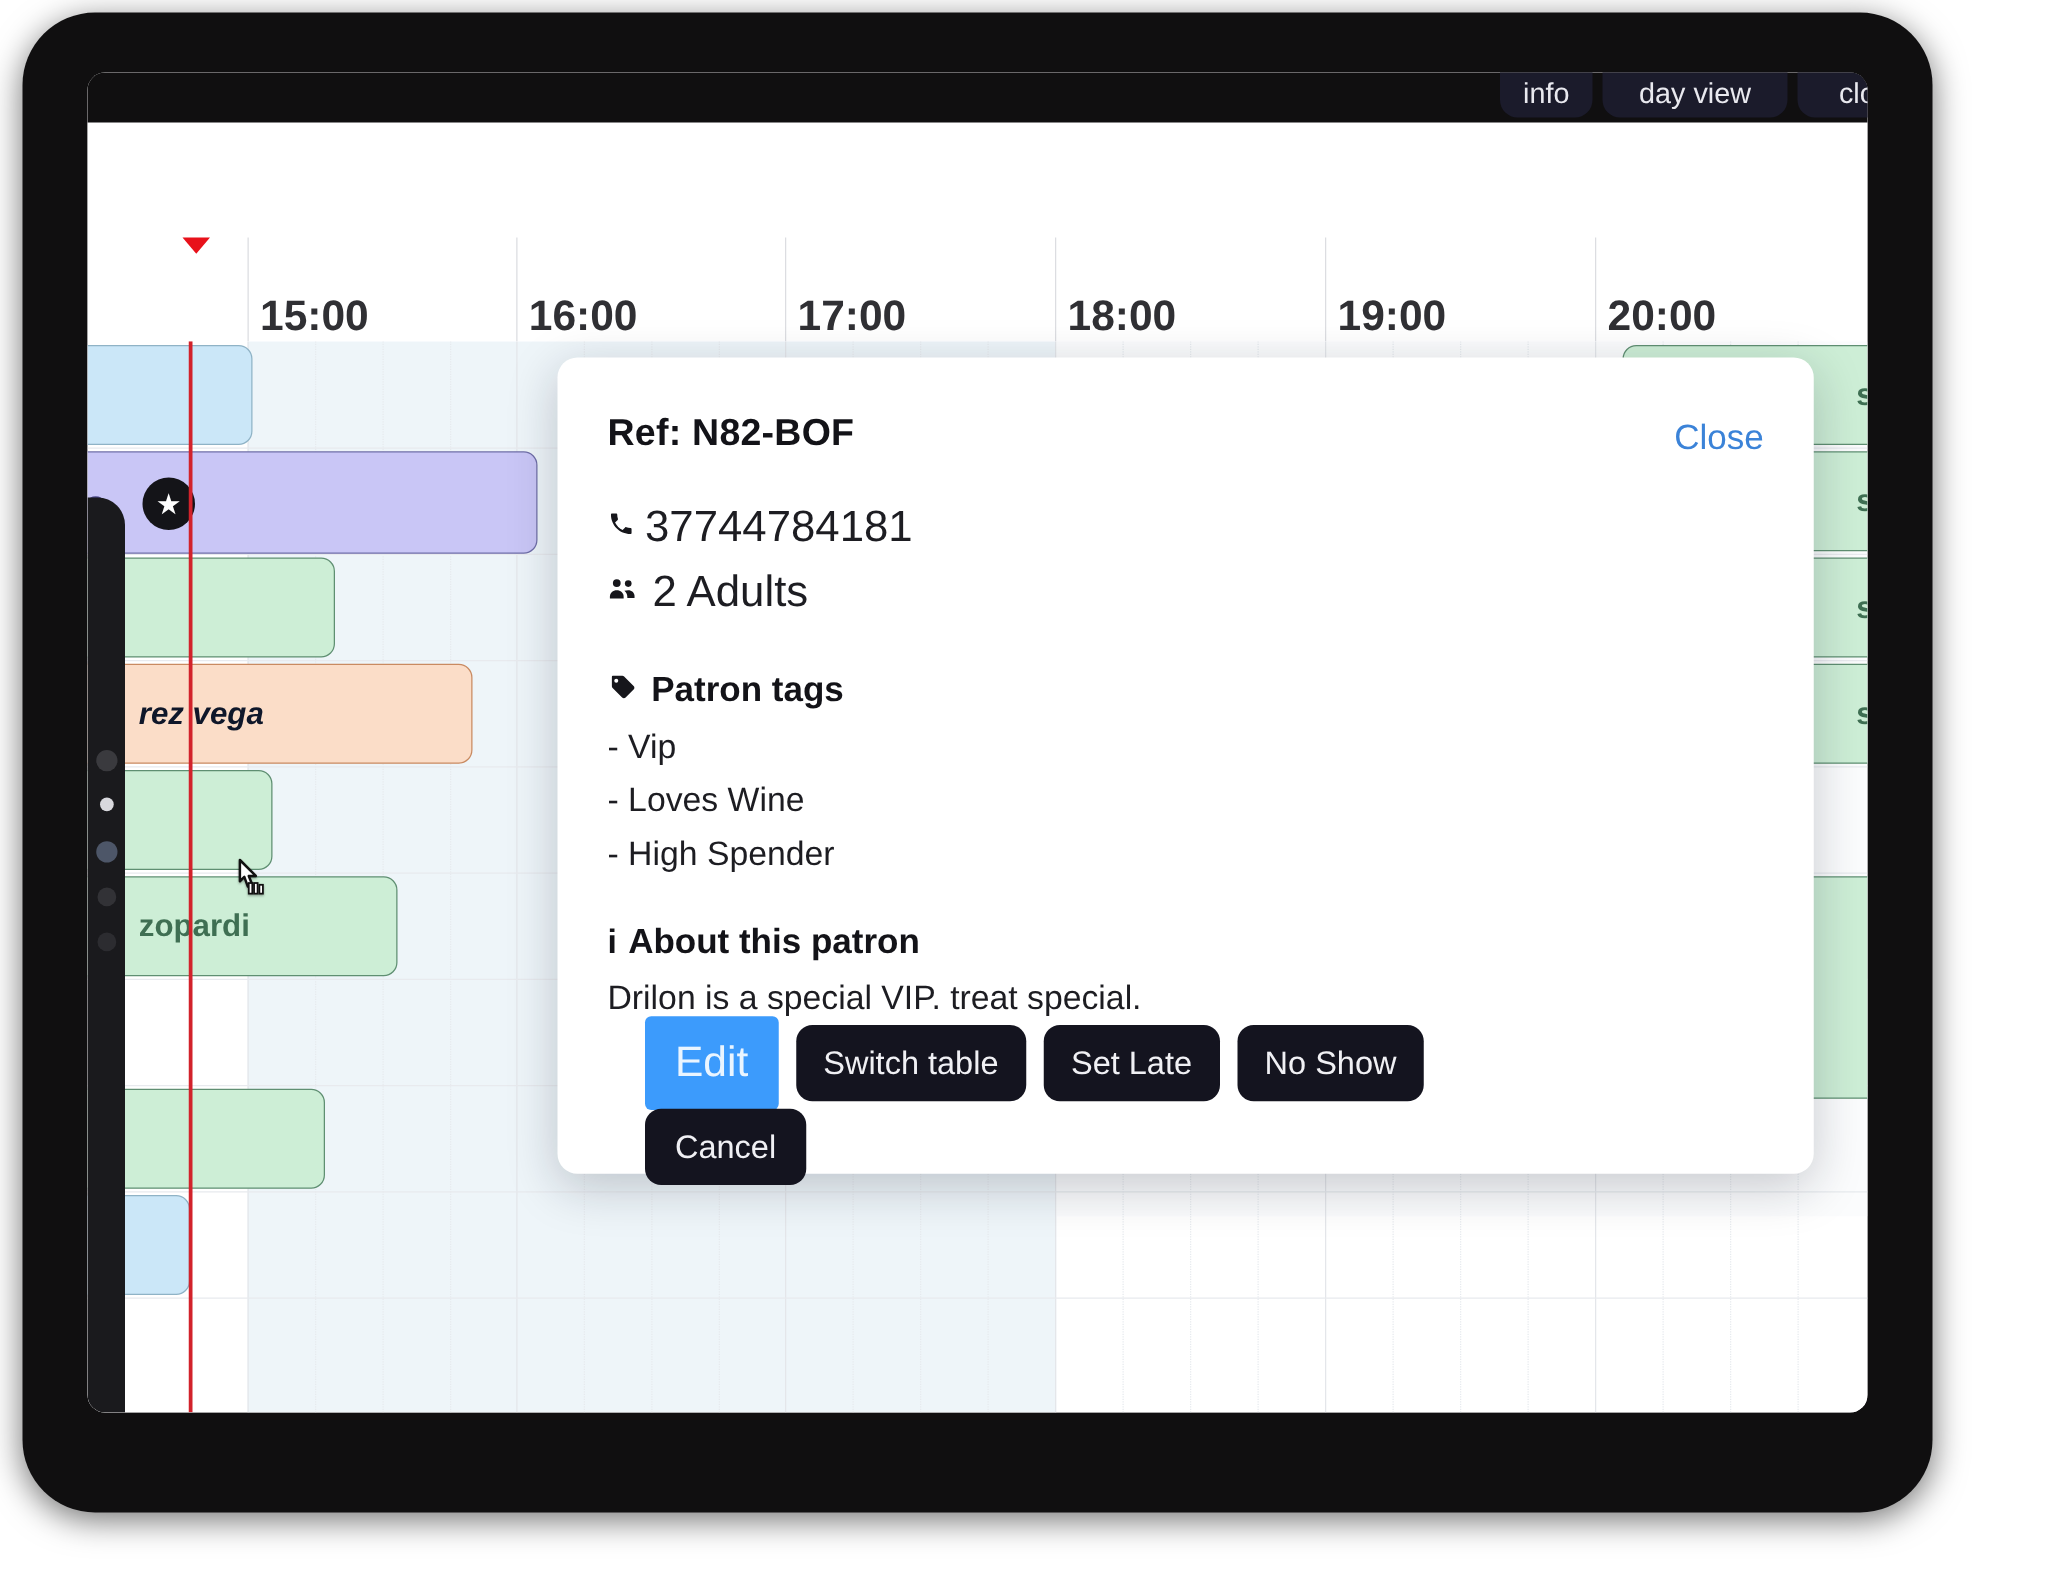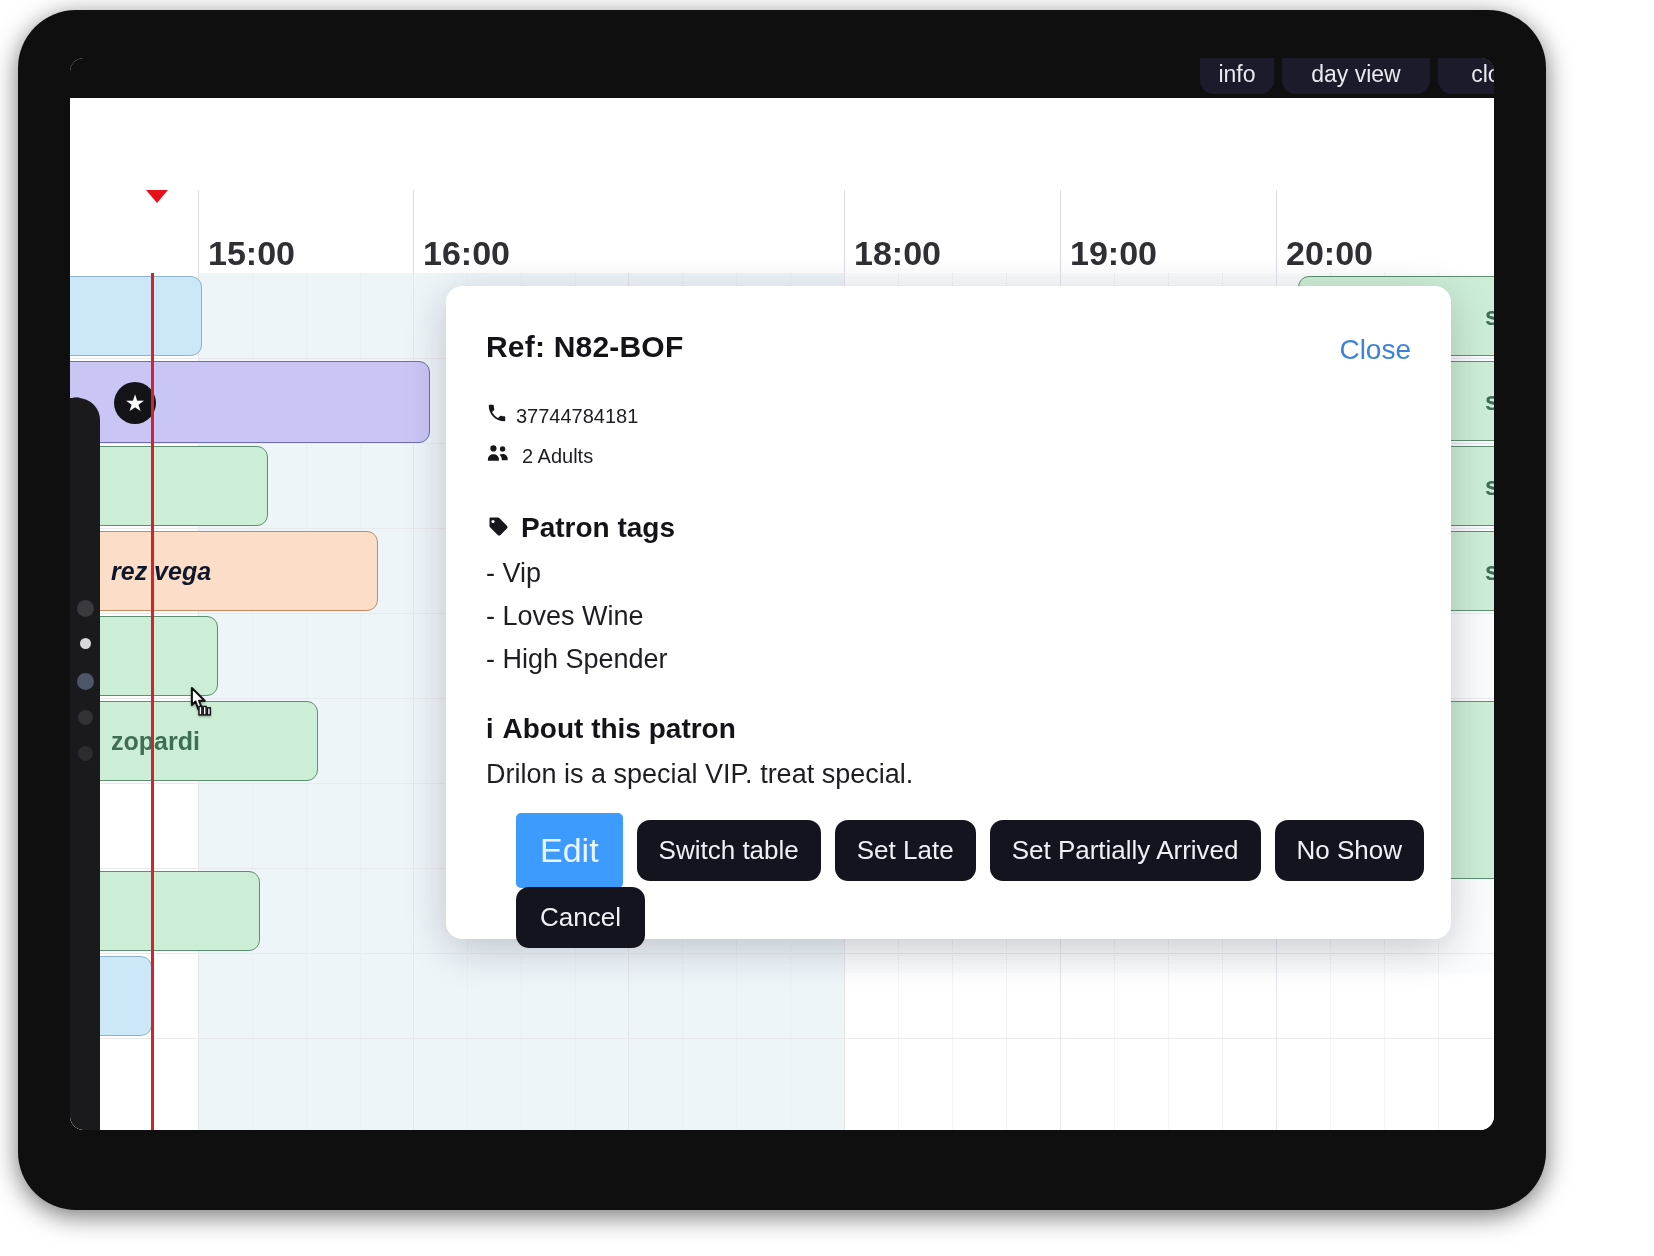--- a/index.html
+++ b/index.html
@@ -230,21 +230,21 @@
     font-family: "Liberation Sans", sans-serif;
   }
   #modal-ref {
     font-size: 30px;
     font-weight: 700;
     color: #131318;
     margin-bottom: 38px;
     letter-spacing: .2px;
   }
   .modal-line {
-    font-size: 20px;
+    font-size: 35px;
     color: #1d1d22;
     margin-bottom: 12px;
     display: flex;
     align-items: center;
   }
   .modal-line .gi {
     display: inline-block;
     margin-right: 8px;
     font-size: 24px;
   }
@@ -319,20 +319,23 @@
     <button class="chrome-btn" id="chrome-close">close</button>
 
     <div id="timeline-header">
       <div id="now-marker"></div>
 
       <div class="hour-col" style="left:128px;width:215px;">
         <div class="hour-label">15:00</div>
       </div>
       <div class="hour-col" style="left:343px;width:215px;">
         <div class="hour-label">16:00</div>
+      </div>
+      <div class="hour-col" style="left:558px;width:216px;">
+        <div class="hour-label">17:00</div>
       </div>
       <div class="hour-col" style="left:774px;width:216px;">
         <div class="hour-label">18:00</div>
       </div>
       <div class="hour-col" style="left:990px;width:216px;">
         <div class="hour-label">19:00</div>
       </div>
       <div class="hour-col" style="left:1206px;width:218px;">
         <div class="hour-label">20:00</div>
       </div>
@@ -480,21 +483,20 @@
         <span class="gi" style="font-weight:700;font-style:normal;font-size:27px;margin-right:9px;">i</span>
         <span>About this patron</span>
       </div>
 
       <div id="about-text">Drilon is a special VIP. treat special.</div>
 
       <div id="action-row">
         <button class="act-btn" id="btn-edit">Edit</button>
         <button class="act-btn">Switch table</button>
         <button class="act-btn">Set Late</button>
-        <button class="act-btn">Set Partially Arrived</button>
         <button class="act-btn">No Show</button>
       </div>
 
       <button id="btn-cancel">Cancel</button>
     </div>
 
   </div>
 </div>
 
 </body></html>

